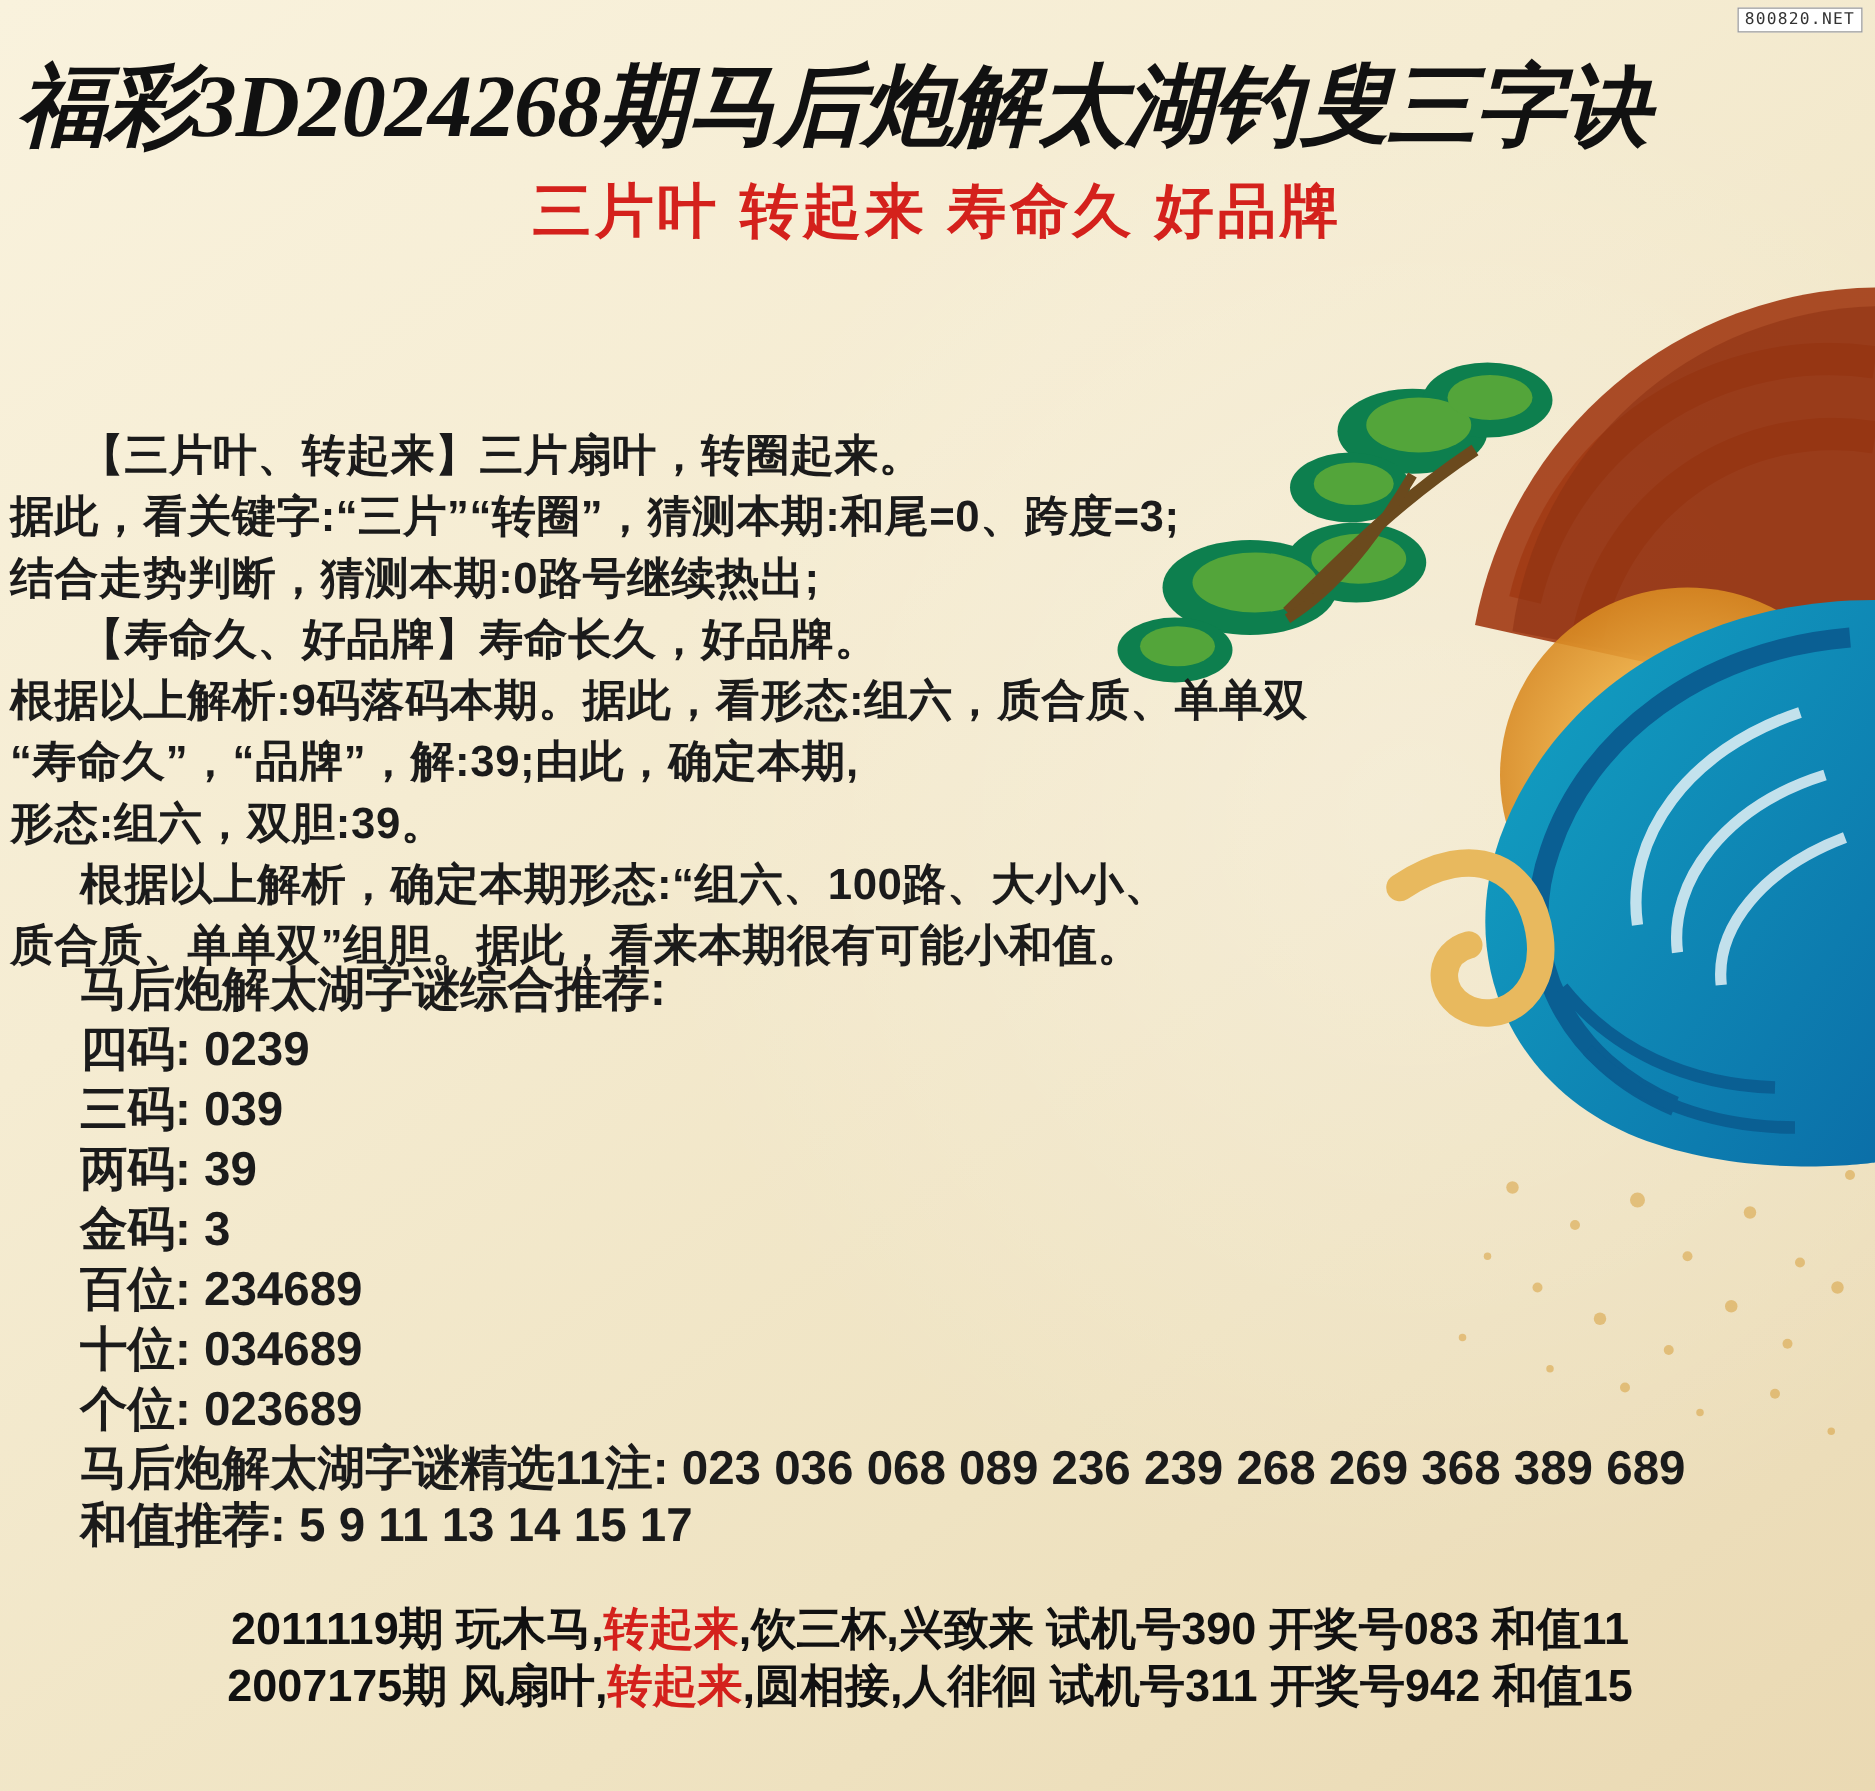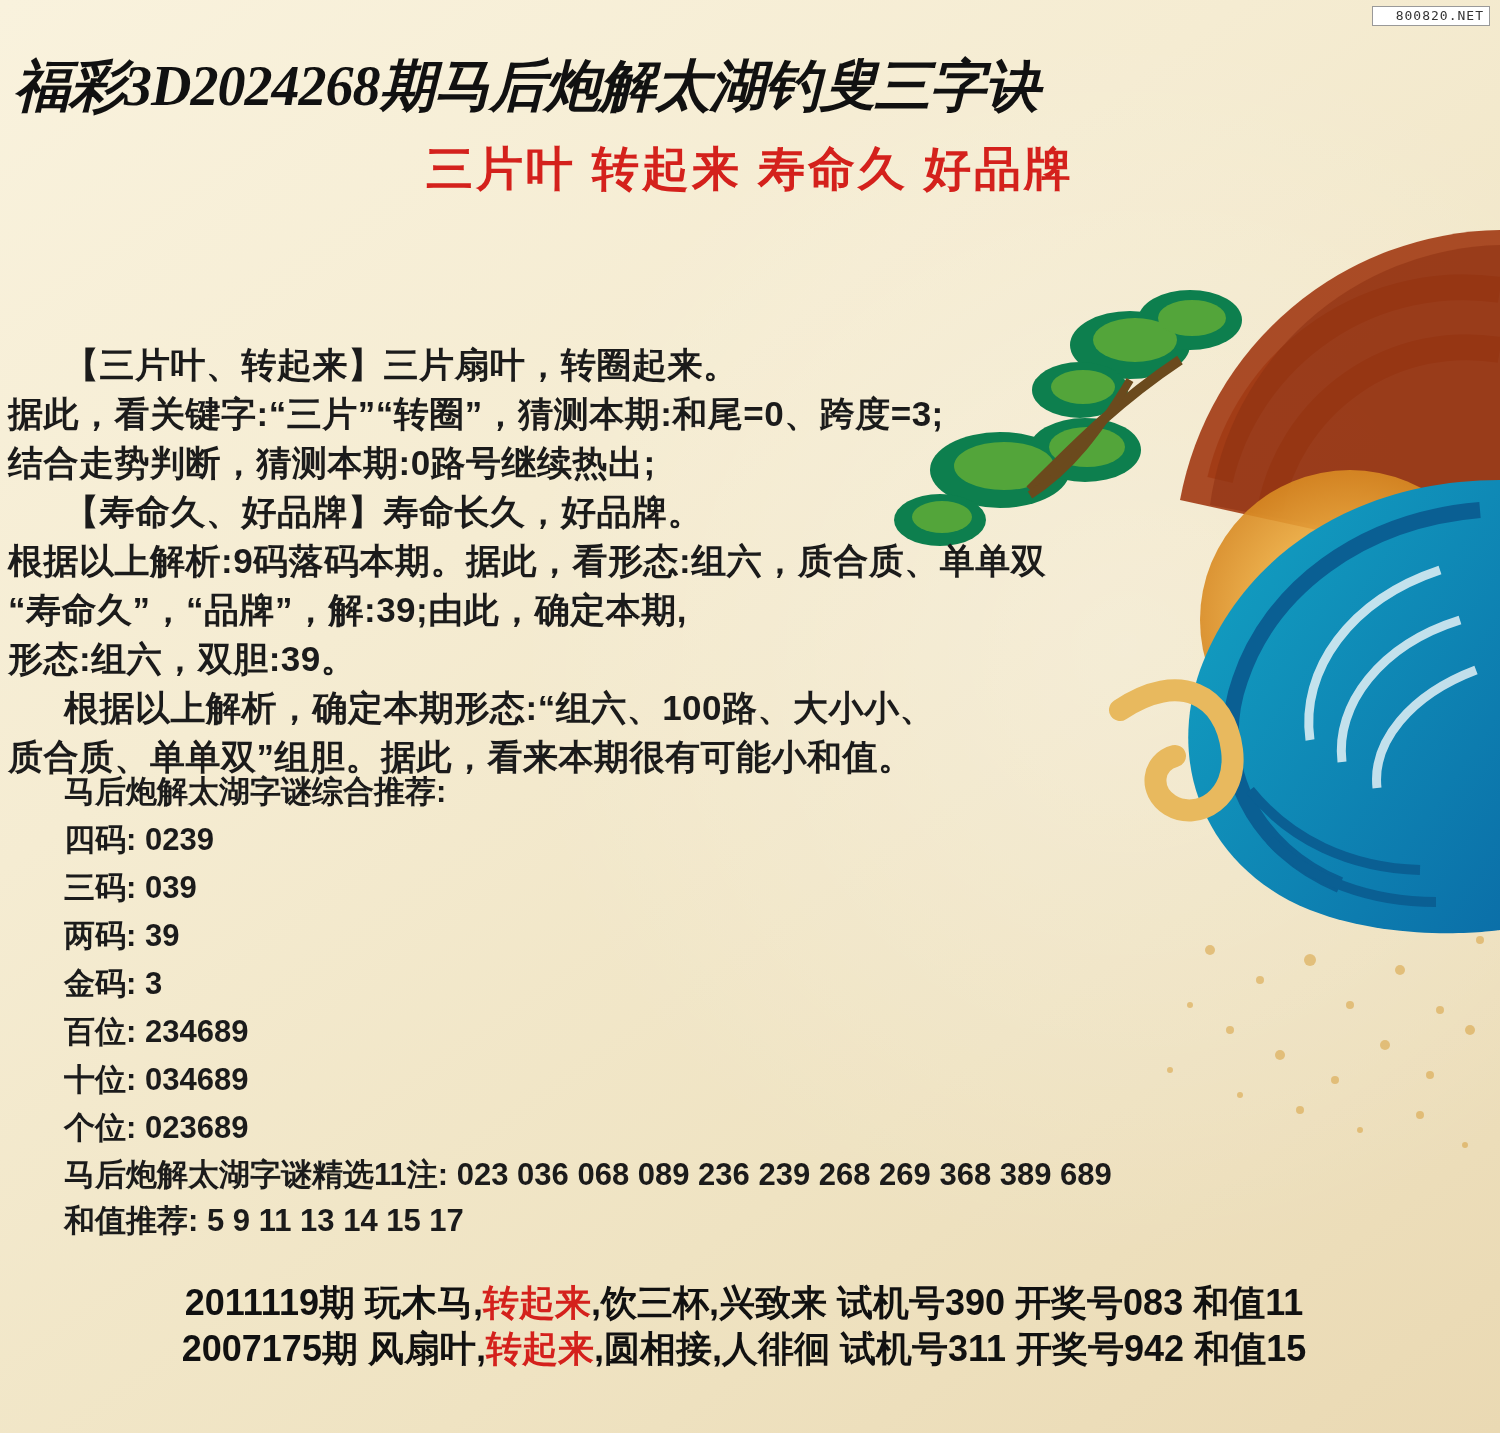--- a/index.html
+++ b/index.html
@@ -34,33 +34,33 @@
   .watermark {
     position: absolute;
     top: 6px;
     right: 10px;
     border: 1px solid #999;
     background: #ffffff;
     color: #333;
     font-family: "DejaVu Sans Mono", monospace;
     font-size: 13px;
     letter-spacing: 1px;
-    padding: 1px 5px 2px 23px;
+    padding: 1px 5px 2px 5px;
   }
 
   
   .title {
     position: absolute;
     top: 44px;
     left: 14px;
     width: 1470px;
     font-family: "Liberation Serif", serif;
     font-style: italic;
     font-weight: bold;
-    font-size: 56px;
+    font-size: 71px;
     line-height: 84px;
     color: #111111;
     white-space: nowrap;
     letter-spacing: -1px;
   }
   .subtitle {
     position: absolute;
     top: 142px;
     left: 0;
     width: 1500px;
@@ -92,21 +92,21 @@
   }
   .indent { text-indent: 56px; }
 
   .rec-list {
     position: absolute;
     top: 768px;
     left: 8px;
     width: 1440px;
     font-family: "Liberation Sans", sans-serif;
     font-weight: bold;
-    font-size: 31px;
+    font-size: 38px;
     line-height: 48px;
     color: #1b1b1b;
   }
   .rec-list p {
     margin: 0;
     white-space: nowrap;
     text-indent: 56px;
   }
   .rec-list p.tight { line-height: 46px; }
 

